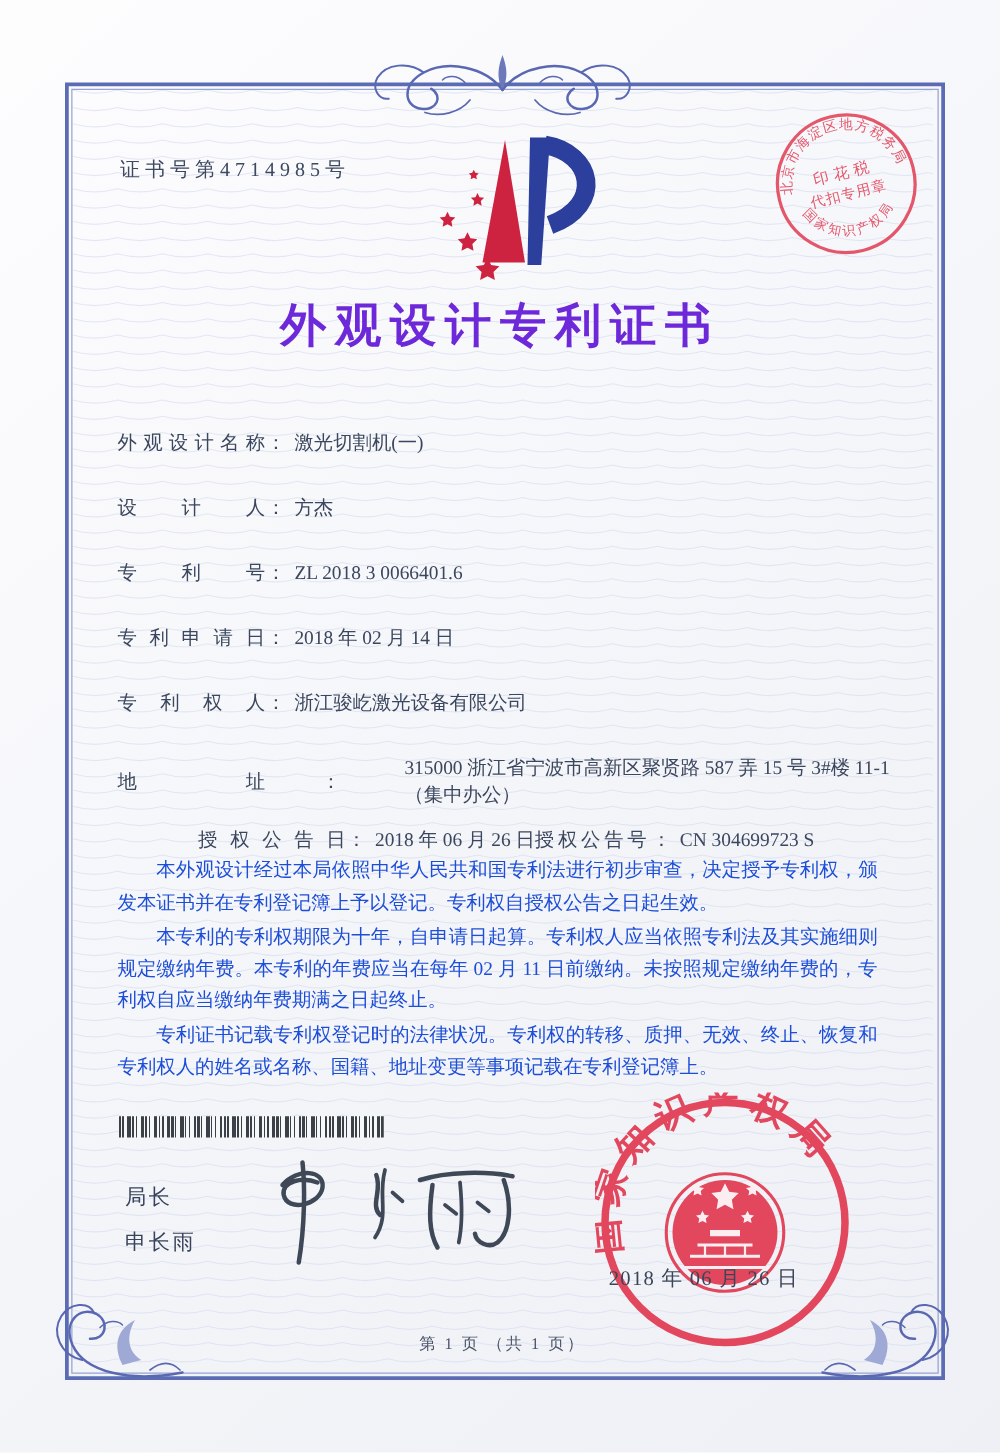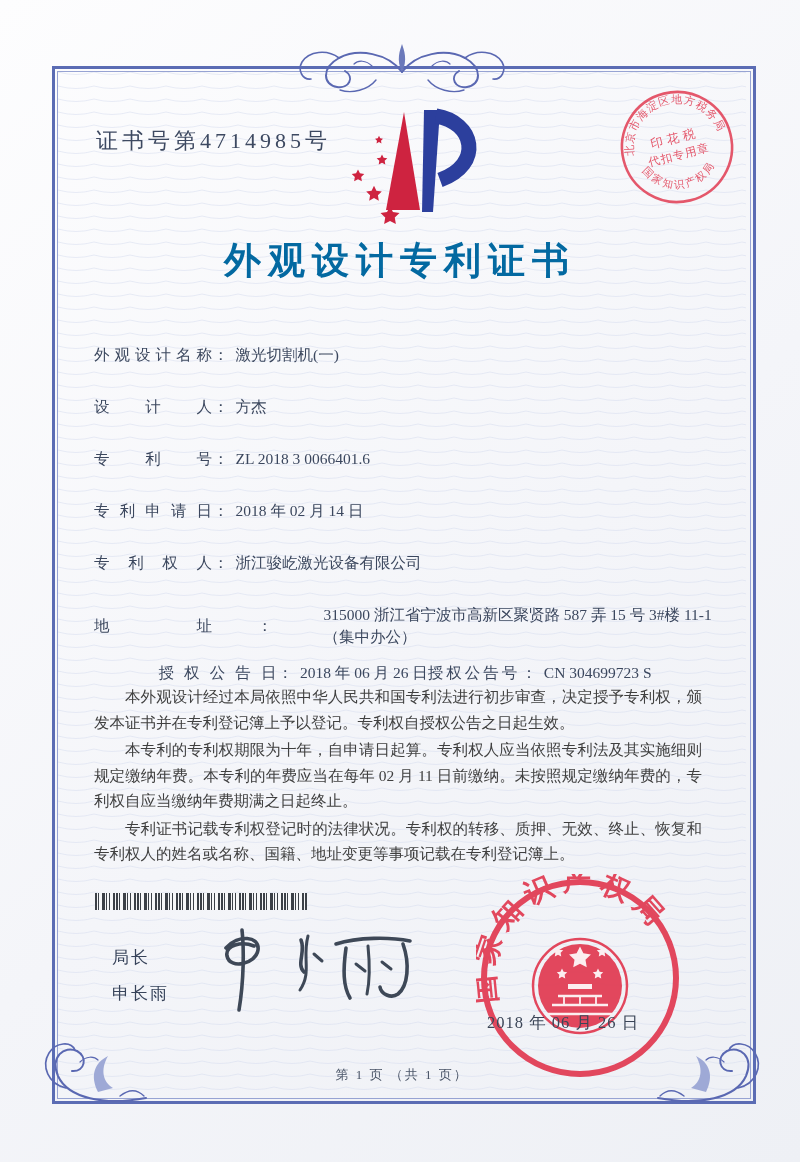--- a/index.html
+++ b/index.html
@@ -14,49 +14,49 @@
   .frame{position:absolute;left:52px;top:66px;width:698px;height:1032px;
     border:3px solid #5b6cb4;}
   .frame-inner{position:absolute;inset:2px;border:1px solid #97a3d3;}
   #waves{position:absolute;left:58px;top:72px;width:688px;height:1022px;pointer-events:none;}
   
   .flourish-top{position:absolute;left:276px;top:40px;width:252px;height:64px;}
   .corner{position:absolute;width:118px;height:86px;}
   .corner.bl{left:34px;top:1026px;}
   .corner.br{left:652px;top:1026px;transform:scaleX(-1);}
   
-  .cert-no{position:absolute;left:96px;top:126px;font-size:22px;letter-spacing:4px;color:#3d4961;}
+  .cert-no{position:absolute;left:96px;top:126px;font-size:16px;letter-spacing:4px;color:#3d4961;}
   .logo{position:absolute;left:316px;top:106px;width:170px;height:128px;}
   .title{position:absolute;left:0;right:0;top:236px;text-align:center;
-    font-size:37px;font-weight:700;letter-spacing:7px;color:#0369a1;}
+    font-size:37px;font-weight:700;letter-spacing:7px;color:#6d28d9;}
   
   .tax-stamp{position:absolute;left:610px;top:80px;width:134px;height:134px;
     transform:rotate(-14deg);opacity:.88;}
   
   .fields{position:absolute;left:94px;top:344px;width:622px;font-size:15.5px;color:#3b475e;}
   .field-row{display:flex;align-items:center;line-height:22px;margin-bottom:30px;}
   .field-label{width:118px;text-align:justify;text-align-last:justify;flex:0 0 118px;}
   .colon{margin:0 7px 0 1px;}
   .field-value{flex:1;}
   .field-row.address{margin-bottom:14px;gap:44px;}
   .field-row.address .field-value{max-width:474px;}
   .grant-row{display:flex;justify-content:center;line-height:22px;}
   .grant-left,.grant-right{display:flex;}
   .grant-right .field-label{width:auto;flex:0 0 auto;letter-spacing:3px;}
   
   .legal{position:absolute;left:94px;top:684px;width:624px;}
   .legal p{margin:0 16px 2px 0;font-size:15.5px;line-height:25.5px;
-    text-align:justify;text-indent:2em;color:#404040;}
+    text-align:justify;text-indent:2em;color:#1d4ed8;}
   
   .barcode{position:absolute;left:95px;top:893px;width:212px;height:17px;
     background:repeating-linear-gradient(90deg,
       #3c4148 0 2px,#f6f7f9 2px 3px,#3c4148 3px 4px,#f6f7f9 4px 7px,
       #3c4148 7px 10px,#f6f7f9 10px 11px,#3c4148 11px 12px,#f6f7f9 12px 14px,
       #3c4148 14px 15px,#f6f7f9 15px 18px,#3c4148 18px 20px,#f6f7f9 20px 21px);}
-  .issuer{position:absolute;left:112px;top:946px;font-size:17px;color:#37435a;}
+  .issuer{position:absolute;left:100px;top:946px;font-size:17px;color:#37435a;}
   .issuer div{margin-bottom:13px;letter-spacing:2px;}
   .signature{position:absolute;left:198px;top:914px;width:236px;height:104px;}
   .seal{position:absolute;left:476px;top:874px;width:208px;height:208px;opacity:.93;}
   .seal-date{position:absolute;left:487px;top:1012px;font-size:16.5px;letter-spacing:1px;
     color:#3b4557;z-index:3;}
   .footer{position:absolute;left:52px;top:1066px;width:700px;text-align:center;
     font-size:13px;letter-spacing:2px;color:#4a5568;}
   svg text{font-family:"Liberation Serif","DejaVu Serif",serif;}
 </style>
 </head>

